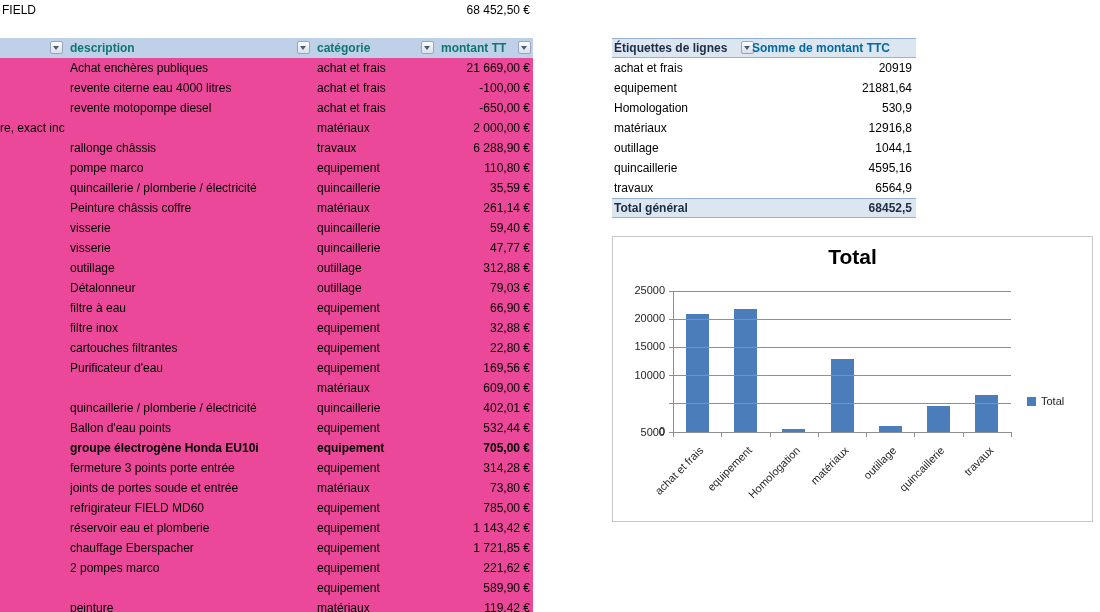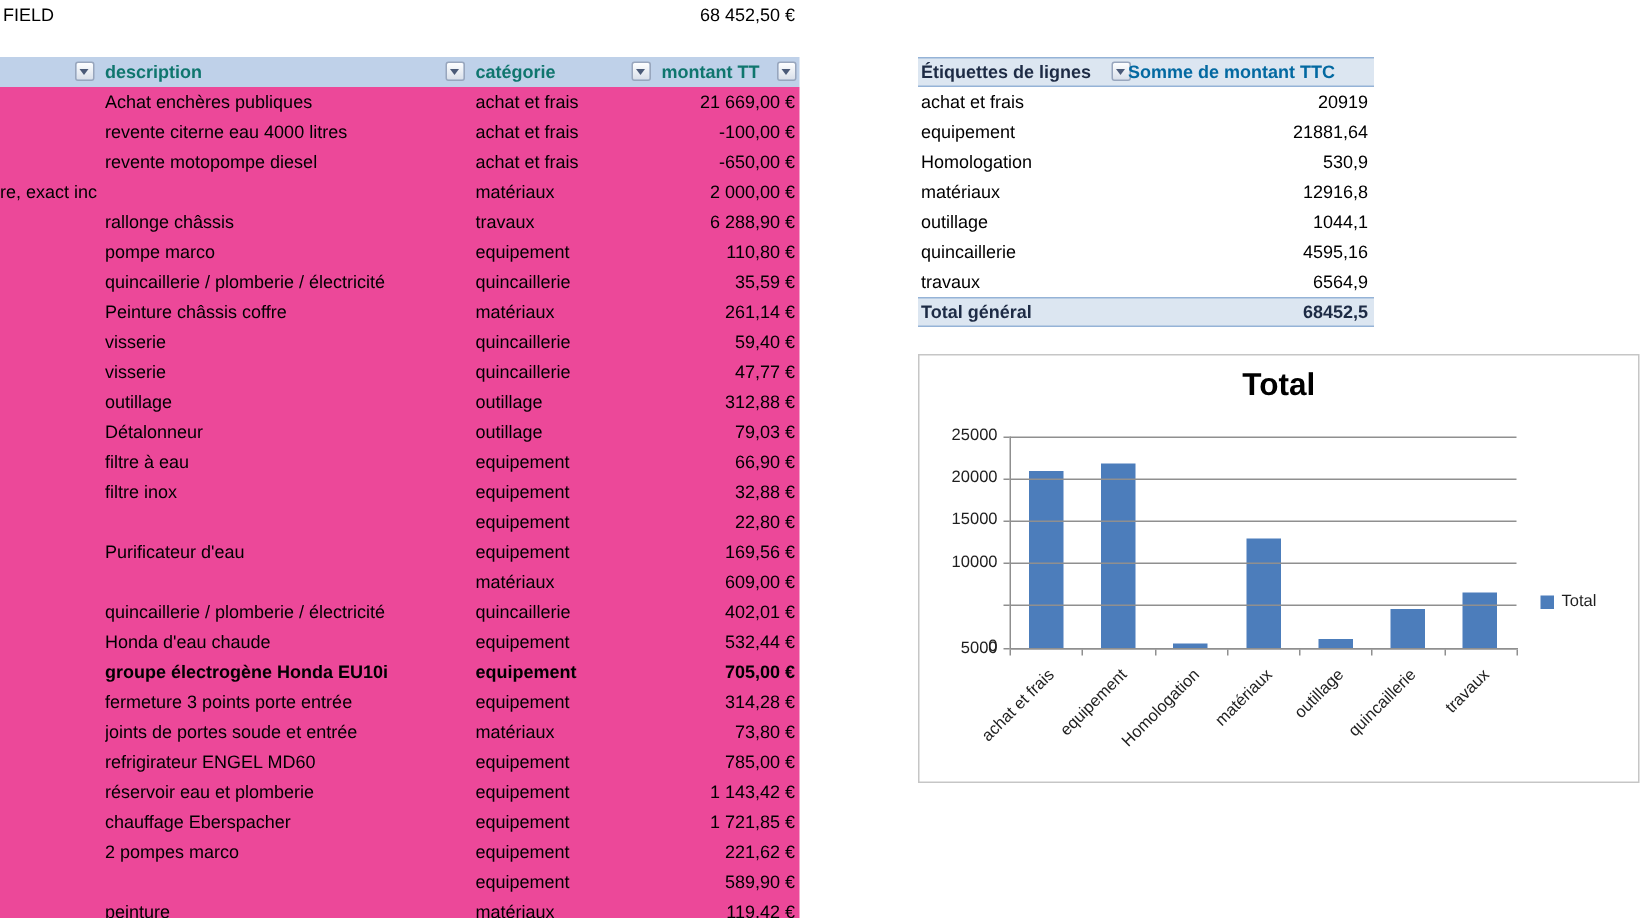--- a/index.html
+++ b/index.html
@@ -162,20 +162,21 @@
       <span class="cell c3">66,90 €</span>
     </div>
     <div class="xrow">
       <span class="cell c0"></span>
       <span class="cell c1">filtre inox</span>
       <span class="cell c2">equipement</span>
       <span class="cell c3">32,88 €</span>
     </div>
     <div class="xrow">
       <span class="cell c0"></span>
+      <span class="cell c1">cartouches filtrantes</span>
       <span class="cell c2">equipement</span>
       <span class="cell c3">22,80 €</span>
     </div>
     <div class="xrow">
       <span class="cell c0"></span>
       <span class="cell c1">Purificateur d'eau</span>
       <span class="cell c2">equipement</span>
       <span class="cell c3">169,56 €</span>
     </div>
     <div class="xrow">
@@ -184,21 +185,21 @@
       <span class="cell c3">609,00 €</span>
     </div>
     <div class="xrow">
       <span class="cell c0"></span>
       <span class="cell c1">quincaillerie / plomberie / électricité</span>
       <span class="cell c2">quincaillerie</span>
       <span class="cell c3">402,01 €</span>
     </div>
     <div class="xrow">
       <span class="cell c0"></span>
-      <span class="cell c1">Honda d'eau chaude</span>
+      <span class="cell c1">Ballon d'eau points</span>
       <span class="cell c2">equipement</span>
       <span class="cell c3">532,44 €</span>
     </div>
     <div class="xrow bold">
       <span class="cell c0"></span>
       <span class="cell c1">groupe électrogène Honda EU10i</span>
       <span class="cell c2">equipement</span>
       <span class="cell c3">705,00 €</span>
     </div>
     <div class="xrow">
@@ -208,21 +209,21 @@
       <span class="cell c3">314,28 €</span>
     </div>
     <div class="xrow">
       <span class="cell c0"></span>
       <span class="cell c1">joints de portes soude et entrée</span>
       <span class="cell c2">matériaux</span>
       <span class="cell c3">73,80 €</span>
     </div>
     <div class="xrow">
       <span class="cell c0"></span>
-      <span class="cell c1">refrigirateur ENGEL MD60</span>
+      <span class="cell c1">refrigirateur FIELD MD60</span>
       <span class="cell c2">equipement</span>
       <span class="cell c3">785,00 €</span>
     </div>
     <div class="xrow">
       <span class="cell c0"></span>
       <span class="cell c1">réservoir eau et plomberie</span>
       <span class="cell c2">equipement</span>
       <span class="cell c3">1 143,42 €</span>
     </div>
     <div class="xrow">

